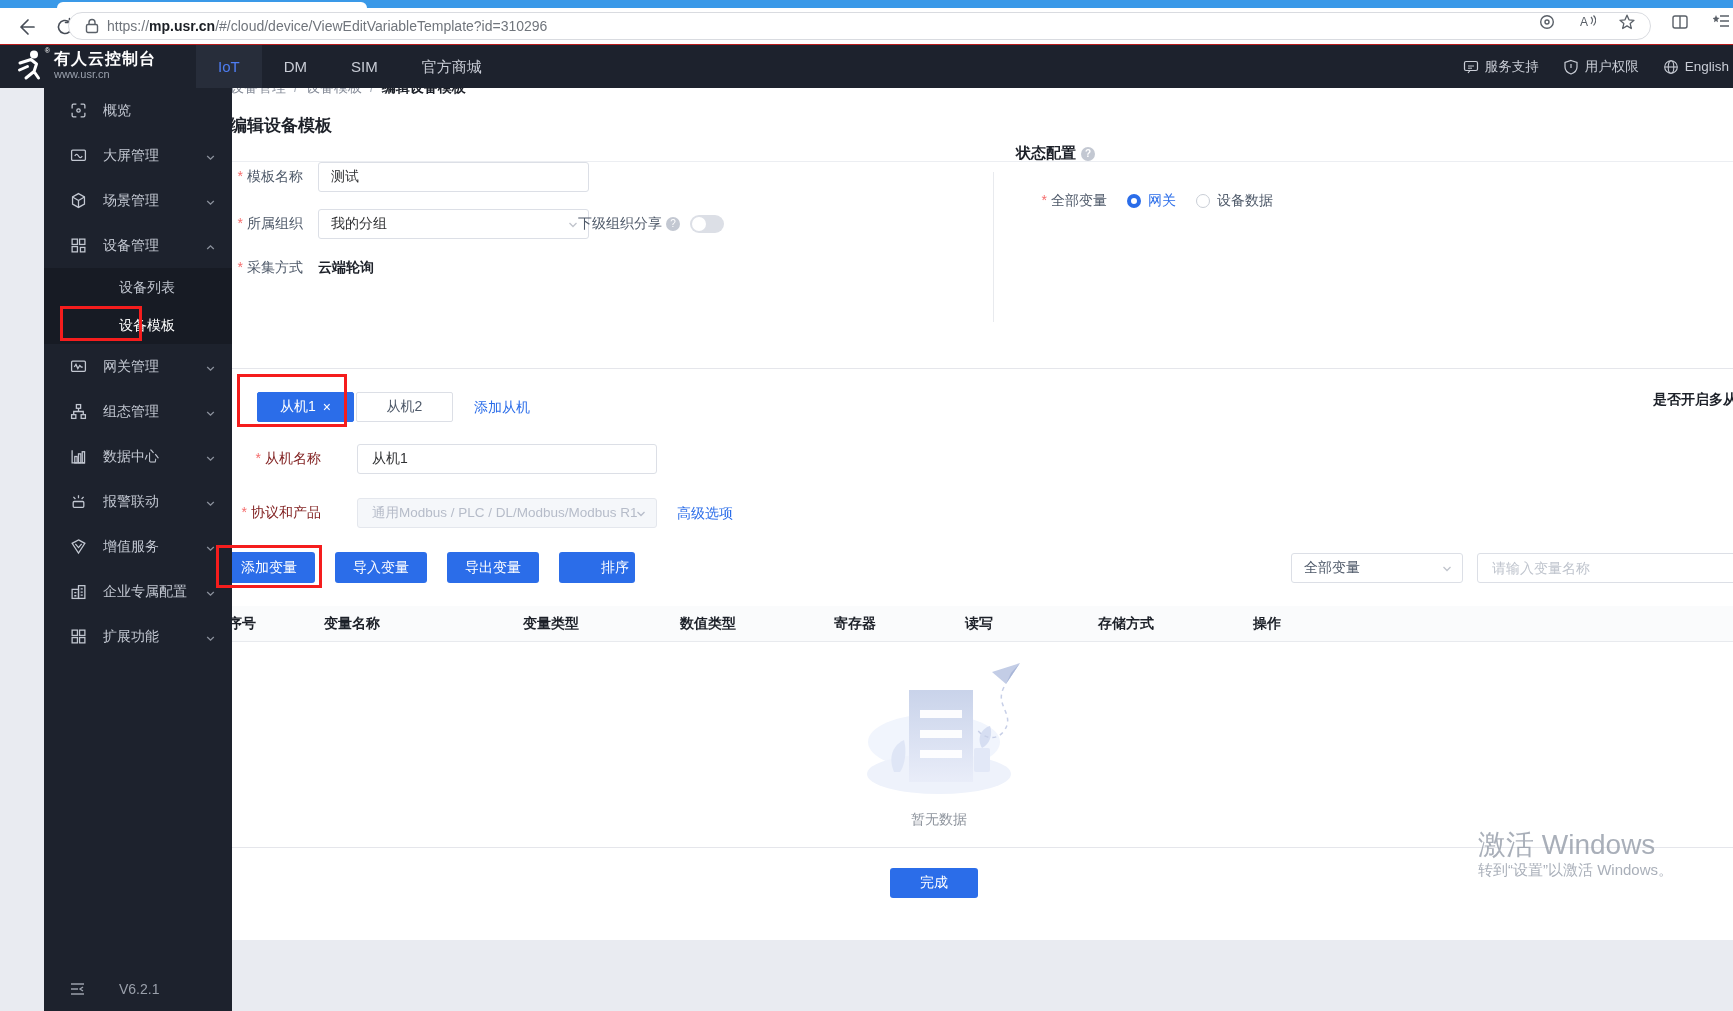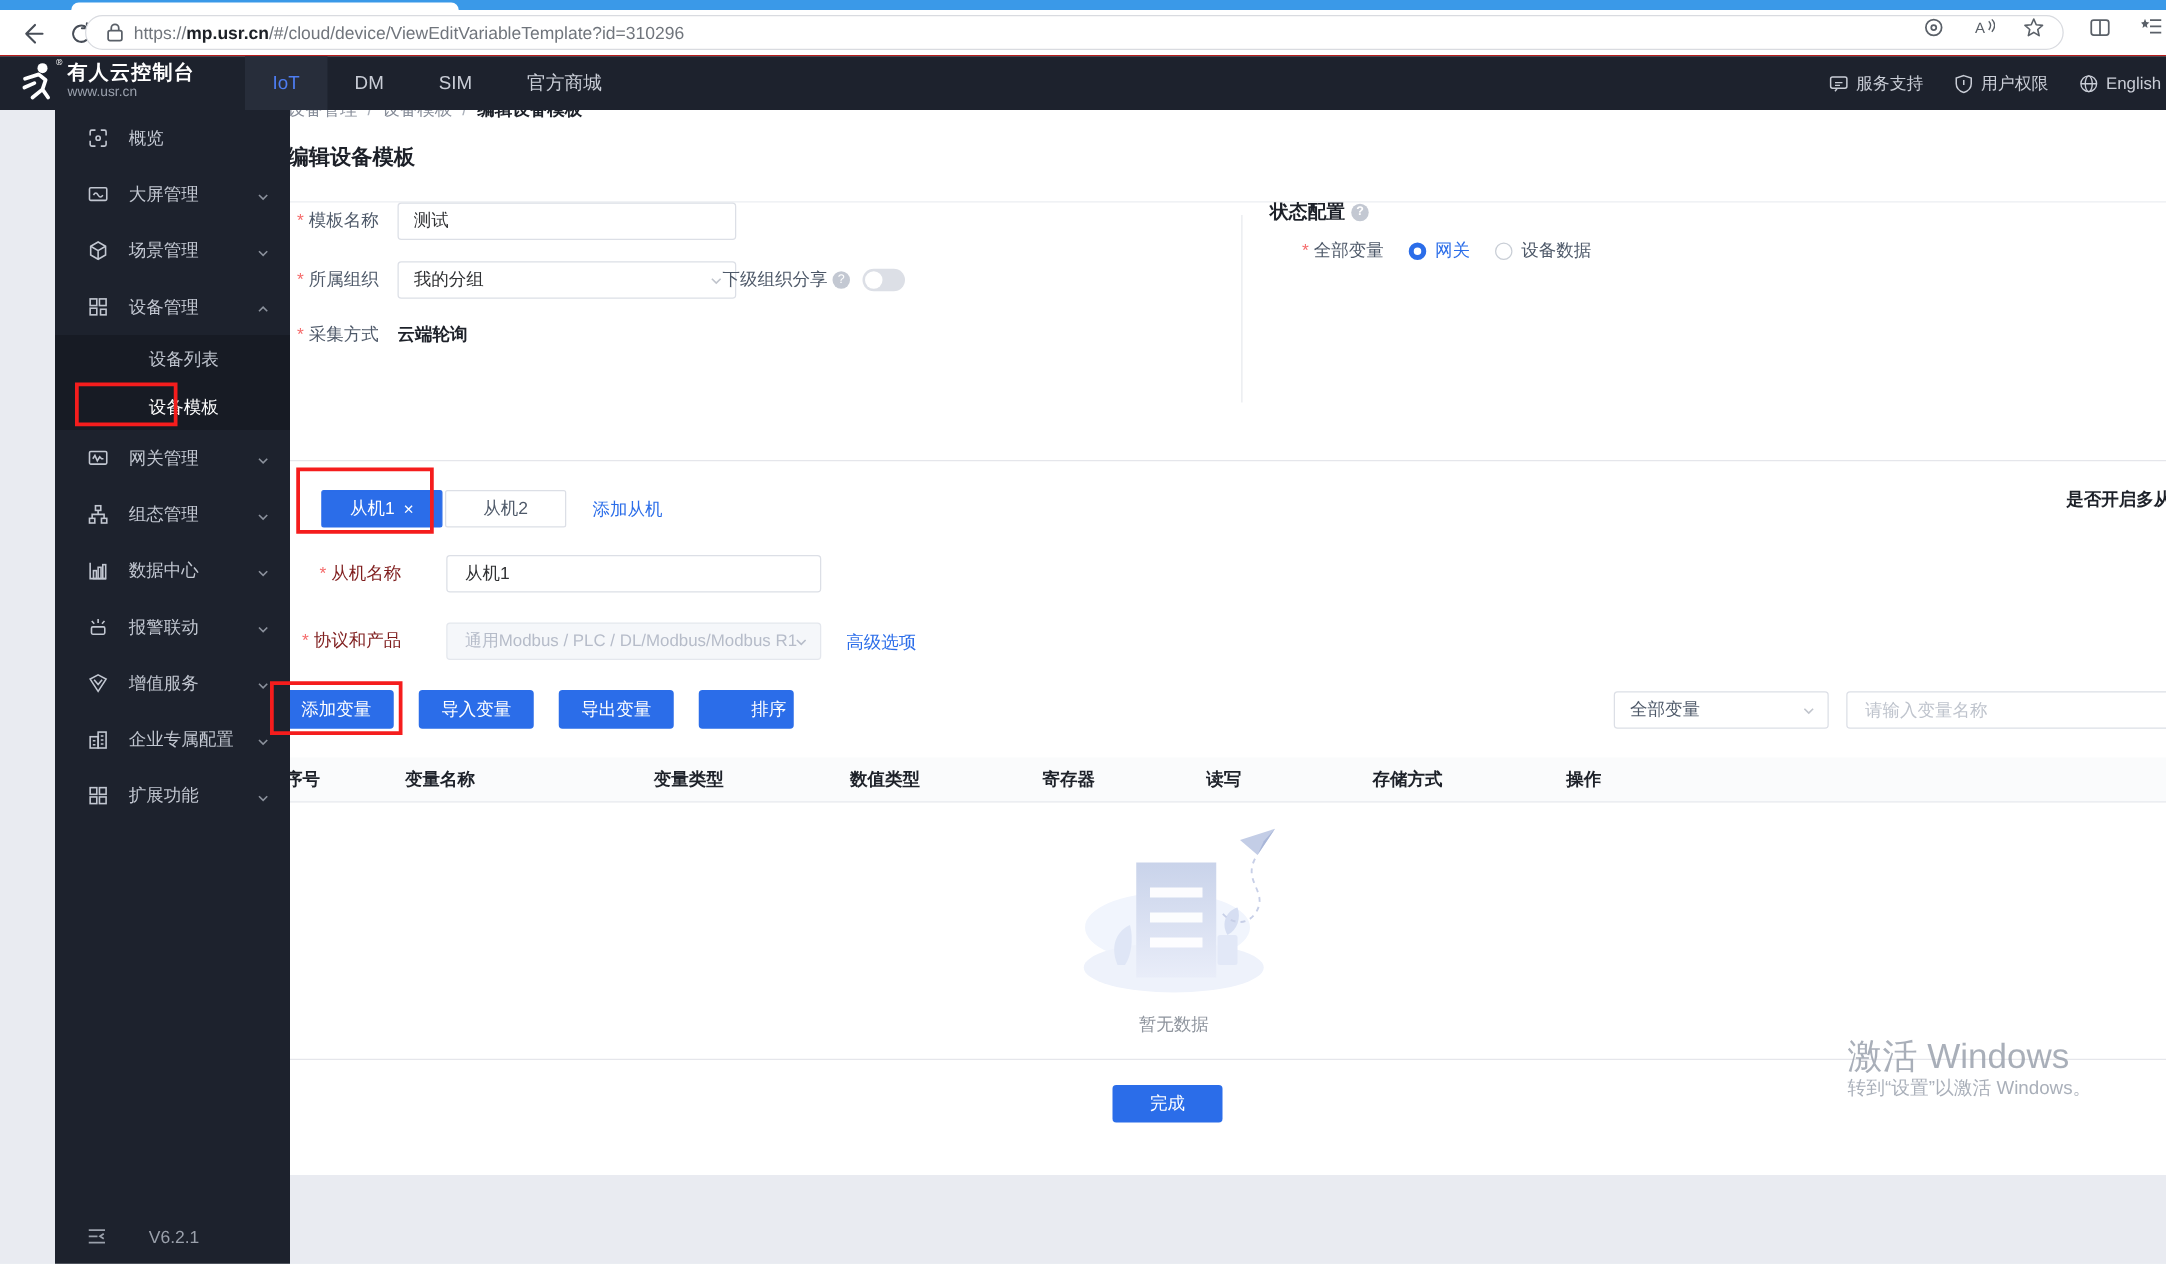--- a/index.html
+++ b/index.html
@@ -73,21 +73,21 @@
   .bold-val { margin-left:15px; font-size:14px; font-weight:700; color:#1d2129; }
   .share-group { position:absolute; left:364px; top:121px; height:30px; display:flex; align-items:center; }
   .share-lbl { font-size:14px; color:#4e5969; }
   .help { width:14px; height:14px; border-radius:50%; background:#c3c8d2; color:#fff; font-size:10px;
     line-height:14px; text-align:center; margin-left:4px; cursor:pointer; }
   .help::before { content:"?"; }
   .toggle { width:34px; height:18px; border-radius:9px; background:#dcdfe6; margin-left:10px; position:relative; cursor:pointer; }
   .toggle .knob { position:absolute; left:2px; top:2px; width:14px; height:14px; border-radius:50%; background:#fff; }
 
   .status-vline { position:absolute; left:779px; top:84px; height:150px; border-left:1px solid #e8eaee; }
-  .status-title { position:absolute; left:802px; top:72px; font-size:15px; font-weight:700; color:#1d2129; display:flex; align-items:center; gap:1px; }
+  .status-title { position:absolute; left:802px; top:56px; font-size:15px; font-weight:700; color:#1d2129; display:flex; align-items:center; gap:1px; }
   .judge-row { position:absolute; left:780px; top:105px; height:16px; display:flex; align-items:center; }
   .judge-label { width:113px; text-align:right; font-size:14px; color:#4e5969; }
   .radio-item { display:flex; align-items:center; margin-left:20px; cursor:pointer; }
   .rdot { width:14px; height:14px; border-radius:50%; border:1px solid #c9ced6; background:#fff; }
   .rdot.sel { border:4.5px solid var(--accent,#2b6de9); }
   .rlbl { font-size:14px; color:#4e5969; margin-left:7px; }
   .rlbl.sel { color:var(--accent,#2b6de9); }
 
   
   .panel { position:absolute; left:8px; top:280px; width:1531px; height:480px; border:1px solid #e5e6eb; }

